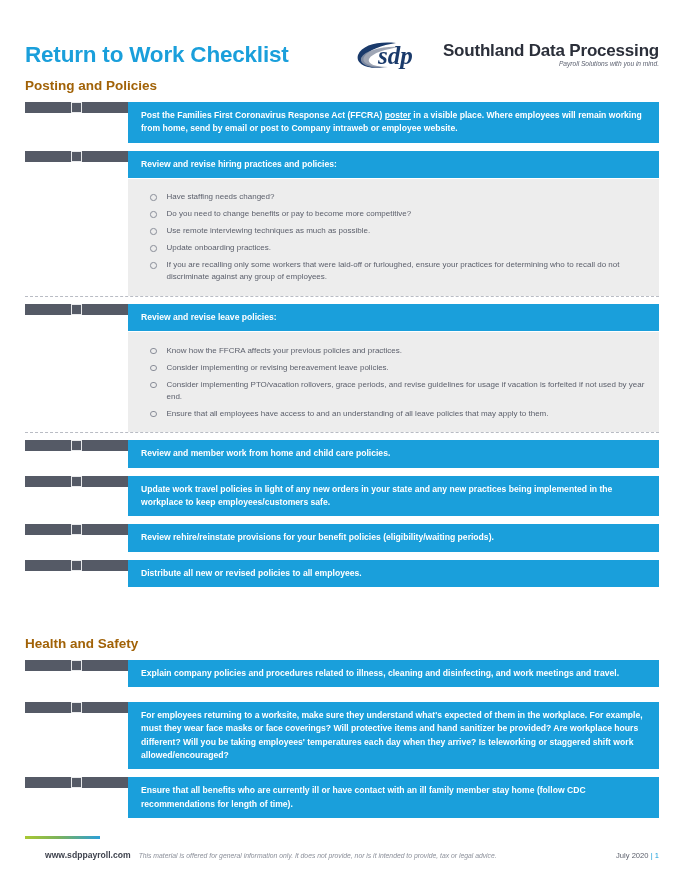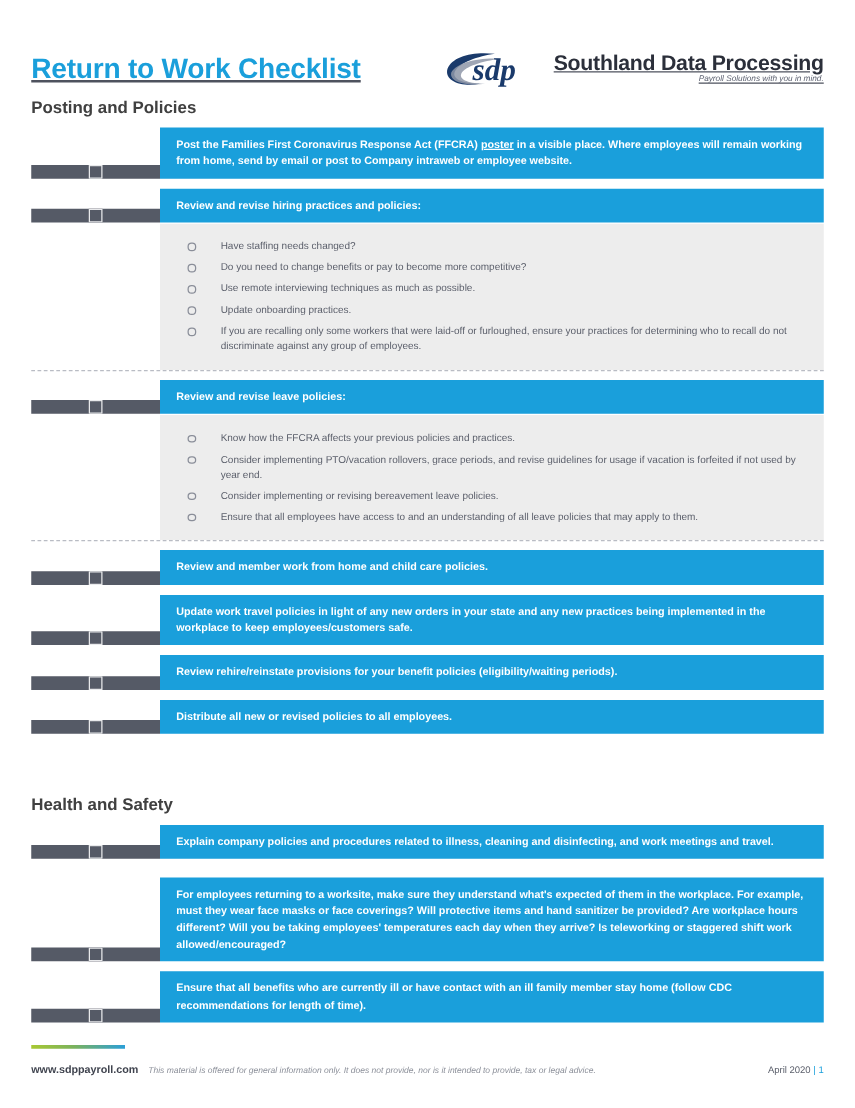--- a/index.html
+++ b/index.html
@@ -20,21 +20,20 @@
     padding: 0 25px;
   }
 
   
   .header {
     display: flex;
     align-items: center;
     justify-content: space-between;
     padding-top: 48px;
     height: 62px;
-    text-decoration: underline;
   }
   .doc-title {
     font-size: 22.5px;
     font-weight: bold;
     color: #1a9fdb;
     letter-spacing: -0.2px;
   }
 
   .logo {
     display: flex;
@@ -61,29 +60,29 @@
     color: #5c6170;
     text-align: right;
     margin-top: 2px;
     white-space: nowrap;
   }
 
   
   .section-title {
     font-size: 13.5px;
     font-weight: bold;
-    color: #404040;
+    color: #a16207;
     margin: 16px 0 9px 0;
   }
   .section-title.second { margin-top: 41px; }
 
   
   .row {
     display: flex;
-    align-items: flex-end;
+    align-items: flex-start;
     width: 634px;
     border-bottom: 1px dashed #ffffff;
   }
   .row-check {
     width: 103px;
     flex: none;
     background: #555a66;
     display: flex;
     align-items: center;
     justify-content: center;
@@ -121,21 +120,21 @@
     background: #ffffff;
   }
   .subblock-body {
     flex: 1;
     background: #ededed;
     padding: 10px 14px 10px 22px;
   }
   .subitem {
     display: flex;
     align-items: flex-start;
-    gap: 20px;
+    gap: 10px;
     font-size: 8px;
     line-height: 1.5;
     color: #5b5f6b;
     padding: 2.5px 0;
   }
   .bullet {
     flex: none;
     width: 6.5px;
     height: 6.5px;
     border: 1px solid #8a8e99;
@@ -158,20 +157,21 @@
   }
   .footer-line {
     display: flex;
     align-items: baseline;
   }
   .footer-site {
     font-size: 8.6px;
     font-weight: bold;
     color: #3f434e;
     white-space: nowrap;
+    margin-left: 20px;
   }
   .footer-disclaimer {
     font-size: 6.8px;
     font-style: italic;
     color: #8b8f99;
     margin-left: 8px;
     white-space: nowrap;
   }
   .footer-right {
     margin-left: auto;
@@ -260,25 +260,25 @@
       </div>
       <div class="subblock">
         <div class="subblock-pad"></div>
         <div class="subblock-body">
           <div class="subitem">
             <span class="bullet"></span>
             <span>Know how the FFCRA affects your previous policies and practices.</span>
           </div>
           <div class="subitem">
             <span class="bullet"></span>
+            <span>Consider implementing or revising bereavement leave policies.</span>
+          </div>
+          <div class="subitem">
+            <span class="bullet"></span>
             <span>Consider implementing PTO/vacation rollovers, grace periods, and revise guidelines for usage if vacation is forfeited if not used by year end.</span>
-          </div>
-          <div class="subitem">
-            <span class="bullet"></span>
-            <span>Consider implementing or revising bereavement leave policies.</span>
           </div>
           <div class="subitem">
             <span class="bullet"></span>
             <span>Ensure that all employees have access to and an understanding of all leave policies that may apply to them.</span>
           </div>
         </div>
       </div>
       <div class="row-gap"></div>
       <div class="row">
         <div class="row-check">
@@ -346,20 +346,20 @@
       </div>
       <div class="row-gap"></div>
     </div>
 
   <div class="footer">
     <div class="footer-rule"></div>
     <div class="footer-line">
       <span class="footer-site">www.sdppayroll.com</span>
       <span class="footer-disclaimer">This material is offered for general information only. It does not provide, nor is it intended to provide, tax or legal advice.</span>
       <span class="footer-right">
-        <span>April 2020</span>
+        <span>July 2020</span>
         <span class="footer-sep">|</span>
         <span class="footer-page">1</span>
       </span>
     </div>
   </div>
 
 </div>
 
 </body></html>

